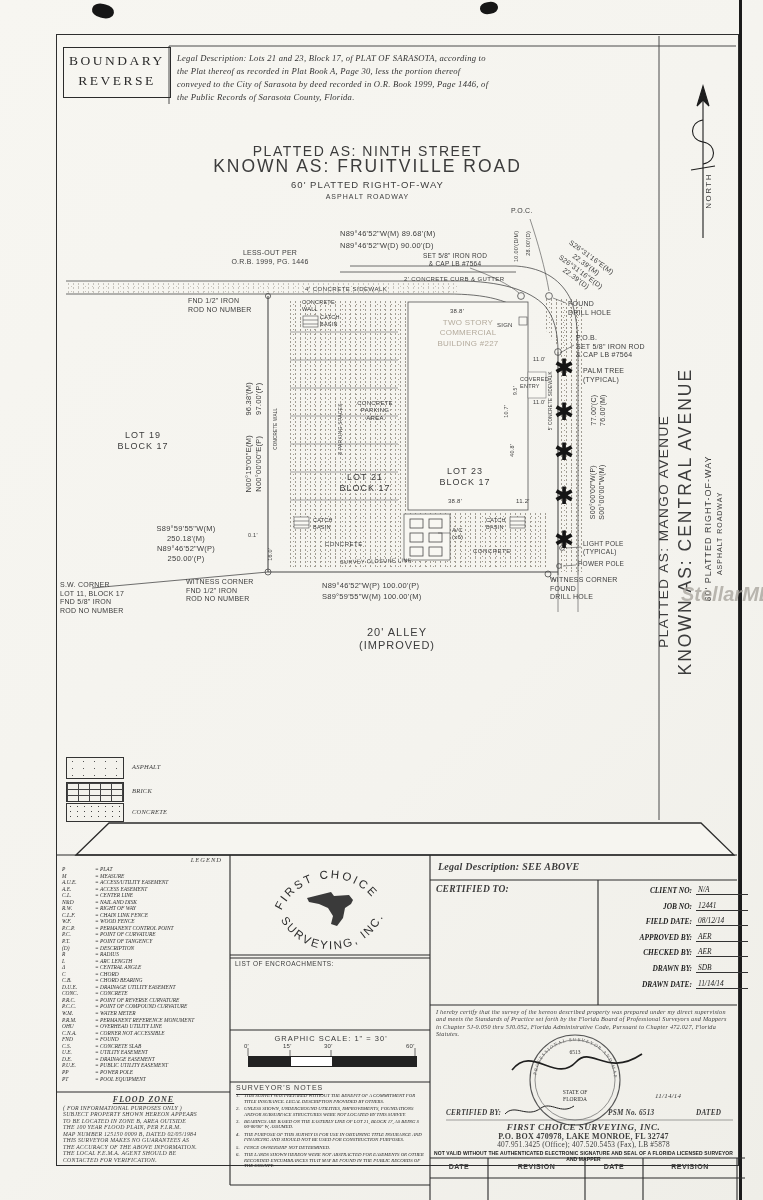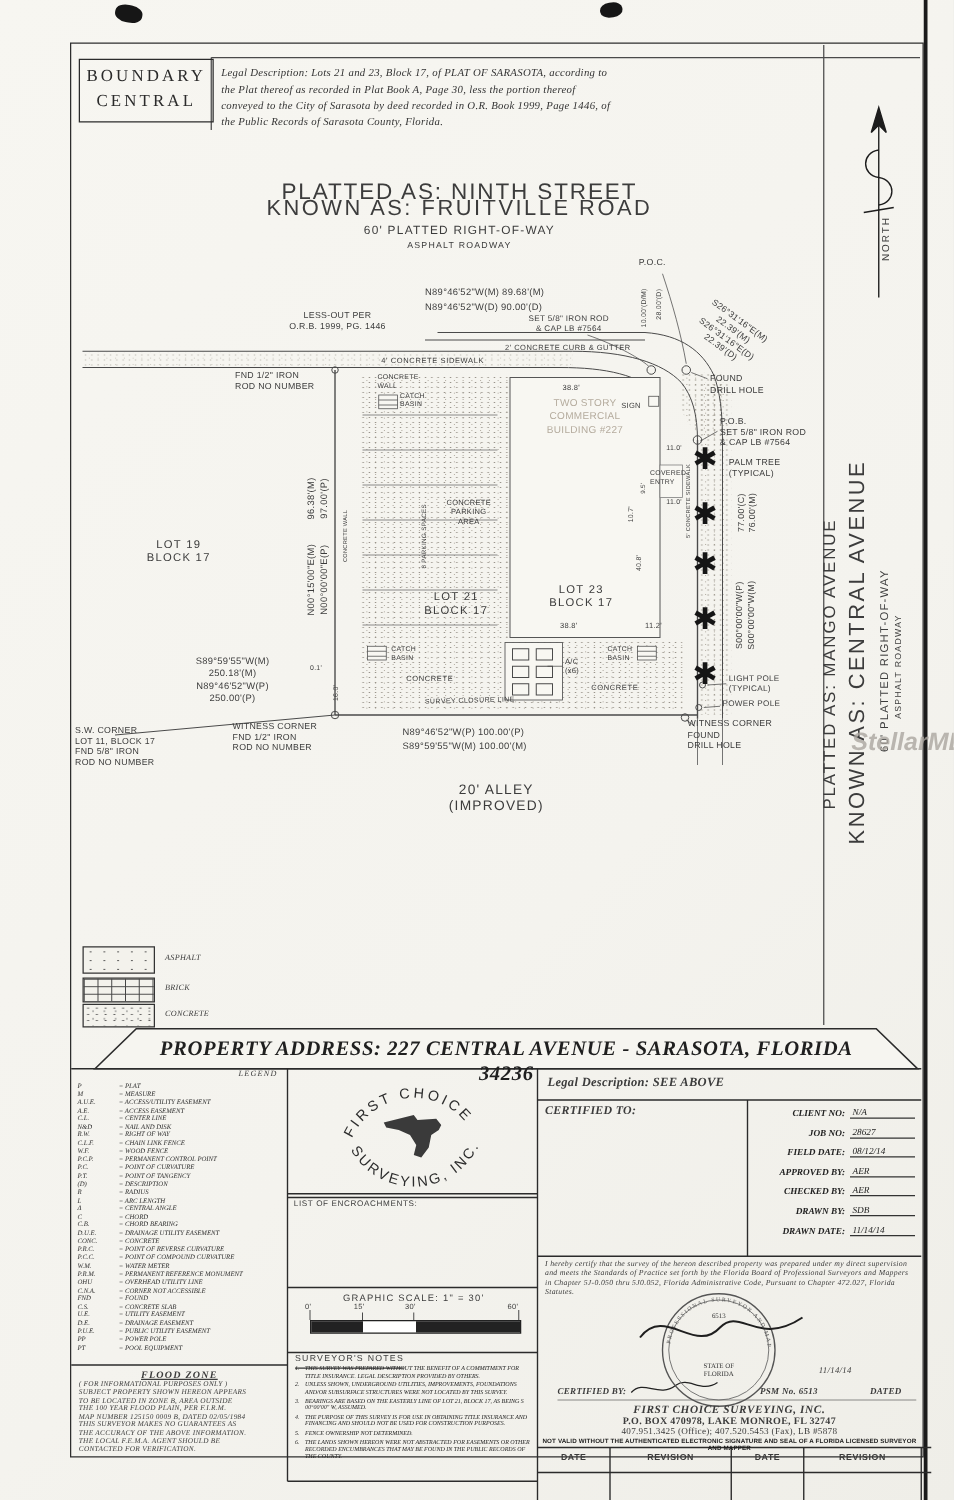--- a/index.html
+++ b/index.html
@@ -11,21 +11,21 @@
          border:1.4px solid #2e2e2e;}
   #right-edge{position:absolute;left:739px;top:0;width:3px;height:1200px;background:#1b1b1b;}
   .smudge{position:absolute;background:#161616;border-radius:45%;}
   
   .lb{position:absolute;color:#3c3c3c;white-space:pre-line;line-height:1.22;
       letter-spacing:.25px;z-index:3;}
   .ctr{text-align:center;}
   .rot{transform:rotate(-90deg);}
   .s45{font-size:4.5px}.s5{font-size:5px}.s55{font-size:5.5px}.s6{font-size:6px}
   .s65{font-size:6.5px}.s7{font-size:7px}.s75{font-size:7.5px}.s8{font-size:8px}
-  .s9{font-size:9px}.s95{font-size:9.5px}.s11{font-size:11px}.s13{font-size:18px}
+  .s9{font-size:9px}.s95{font-size:9.5px}.s11{font-size:11px}.s13{font-size:14px}
   .s135{font-size:13.5px}.s17{font-size:17.5px}
   .faded{color:#b4ab9d;}
   .ser{font-family:"Liberation Serif",serif;font-style:italic;}
   .bold{font-weight:bold;}
   .diag{transform:rotate(36deg);transform-origin:0 0;}
   
   .stip{position:absolute;z-index:1;
     background-image:radial-gradient(#8f8a80 .6px,transparent .75px),
                      radial-gradient(#a49d92 .5px,transparent .65px);
     background-size:5px 4px,7px 5px;background-position:0 0,2px 2px;}
@@ -51,21 +51,21 @@
   
   #notes-list{position:absolute;left:236px;top:1093px;width:190px;z-index:3;counter-reset:nt;}
   #notes-list .note{font-family:"Liberation Serif",serif;font-style:italic;font-size:4.8px;
     line-height:1.18;color:#222;margin-bottom:1.6px;padding-left:8px;position:relative;}
   #notes-list .note::before{counter-increment:nt;content:counter(nt) ".";position:absolute;left:0;}
   
   #cert-names{position:absolute;left:436px;top:897px;width:152px;z-index:3;}
   #cert-names .nm{font-family:"Liberation Serif",serif;font-style:italic;font-size:9.3px;
     line-height:1.22;color:#222;}
   
-  #client-table{position:absolute;left:600px;top:885px;width:134px;z-index:3;}
+  #client-table{position:absolute;left:600px;top:885px;width:134px;z-index:3;padding-left:16px;}
   #client-table .crow{display:flex;align-items:flex-end;margin-bottom:5.6px;}
   #client-table .cl{width:76px;text-align:right;font-family:"Liberation Serif",serif;
     font-style:italic;font-weight:bold;font-size:7.4px;color:#222;}
   #client-table .cv{width:50px;margin-left:4px;border-bottom:1px solid #333;
     font-family:"Liberation Serif",serif;font-style:italic;font-size:7.4px;color:#222;
     padding-left:2px;min-height:9px;}
   .scalebar{position:absolute;left:248px;top:1056px;width:167px;height:9px;z-index:3;
     border:1px solid #222;
     background:linear-gradient(to right,#222 0 25%,#fff 25% 50%,#222 50% 100%);}
   .palm{position:absolute;z-index:3;font-size:24px;color:#151515;line-height:1;}
@@ -170,21 +170,21 @@
       <path d="M446,1120 H733" stroke-width=".5"></path>
 
       <path d="M505,1114 C515,1103 527,1119 541,1108 C551,1101 561,1115 574,1106" stroke="#222" stroke-width="1"></path>
 
       <path d="M248,1048 V1056 M290,1050 V1056 M331,1050 V1056 M415,1048 V1056" stroke-width=".8"></path>
     </g>
   </svg>
 
   <div id="boundary-box">
     <div>BOUNDARY</div>
-    <div>CENTRAL</div>
+    <div>REVERSE</div>
   </div>
   <div class="lb ser" style="left:177px;top:52px;width:486px;font-size:8.6px;line-height:1.5;color:#333;">Legal Description:  Lots 21 and 23, Block 17, of PLAT OF SARASOTA, according to
 the Plat thereof as recorded in Plat Book A, Page 30, less the portion thereof
 conveyed to the City of Sarasota by deed recorded in O.R. Book 1999, Page 1446, of
 the Public Records of Sarasota County, Florida.</div>
 
   <div class="lb s13 ctr" style="left:180px;top:143px;width:375px;letter-spacing:1.5px;">PLATTED AS: NINTH STREET</div>
   <div class="lb s17 ctr" style="left:180px;top:156px;width:375px;letter-spacing:2px;">KNOWN AS: FRUITVILLE ROAD</div>
   <div class="lb s95 ctr" style="left:180px;top:179px;width:375px;letter-spacing:1px;">60' PLATTED RIGHT-OF-WAY</div>
   <div class="lb s7 ctr" style="left:180px;top:193px;width:375px;letter-spacing:1px;">ASPHALT ROADWAY</div>
@@ -300,21 +300,20 @@
   <div class="lb s8 ctr rot" style="left:679px;top:186px;width:60px;letter-spacing:1.5px;">NORTH</div>
   <div id="watermark">StellarMLS</div>
 
   <div class="swatch pat-asphalt" style="left:66px;top:757px;width:56px;height:20px;"></div>
   <div class="lb ser s65" style="left:132px;top:763px;">ASPHALT</div>
   <div class="swatch pat-brick" style="left:66px;top:782px;width:56px;height:18px;"></div>
   <div class="lb ser s65" style="left:132px;top:787px;">BRICK</div>
   <div class="swatch pat-concrete" style="left:66px;top:803px;width:56px;height:17px;"></div>
   <div class="lb ser s65" style="left:132px;top:808px;">CONCRETE</div>
 
-  <div class="lb ser bold ctr" style="left:110px;top:829px;width:590px;font-size:16.5px;color:#1f1f1f;letter-spacing:.5px;">PROPERTY ADDRESS: 227 CENTRAL AVENUE - SARASOTA, FLORIDA 34236</div>
 
   <div class="lb ser s65" style="left:130px;top:856px;width:92px;text-align:right;letter-spacing:1px;">LEGEND</div>
   <div id="legend-list">
 
       <div class="row">
         <span class="a">P</span>
         <span class="m">PLAT</span>
       </div>
 
       <div class="row">
@@ -528,21 +527,21 @@
   <div class="lb ser bold" style="left:436px;top:884px;font-size:9.5px;">CERTIFIED TO:</div>
   <div id="client-table">
 
       <div class="crow">
         <span class="cl">CLIENT NO:</span>
         <span class="cv">N/A</span>
       </div>
 
       <div class="crow">
         <span class="cl">JOB NO:</span>
-        <span class="cv">28627</span>
+        <span class="cv">12441</span>
       </div>
 
       <div class="crow">
         <span class="cl">FIELD DATE:</span>
         <span class="cv">08/12/14</span>
       </div>
 
       <div class="crow">
         <span class="cl">APPROVED BY:</span>
         <span class="cv">AER</span>

